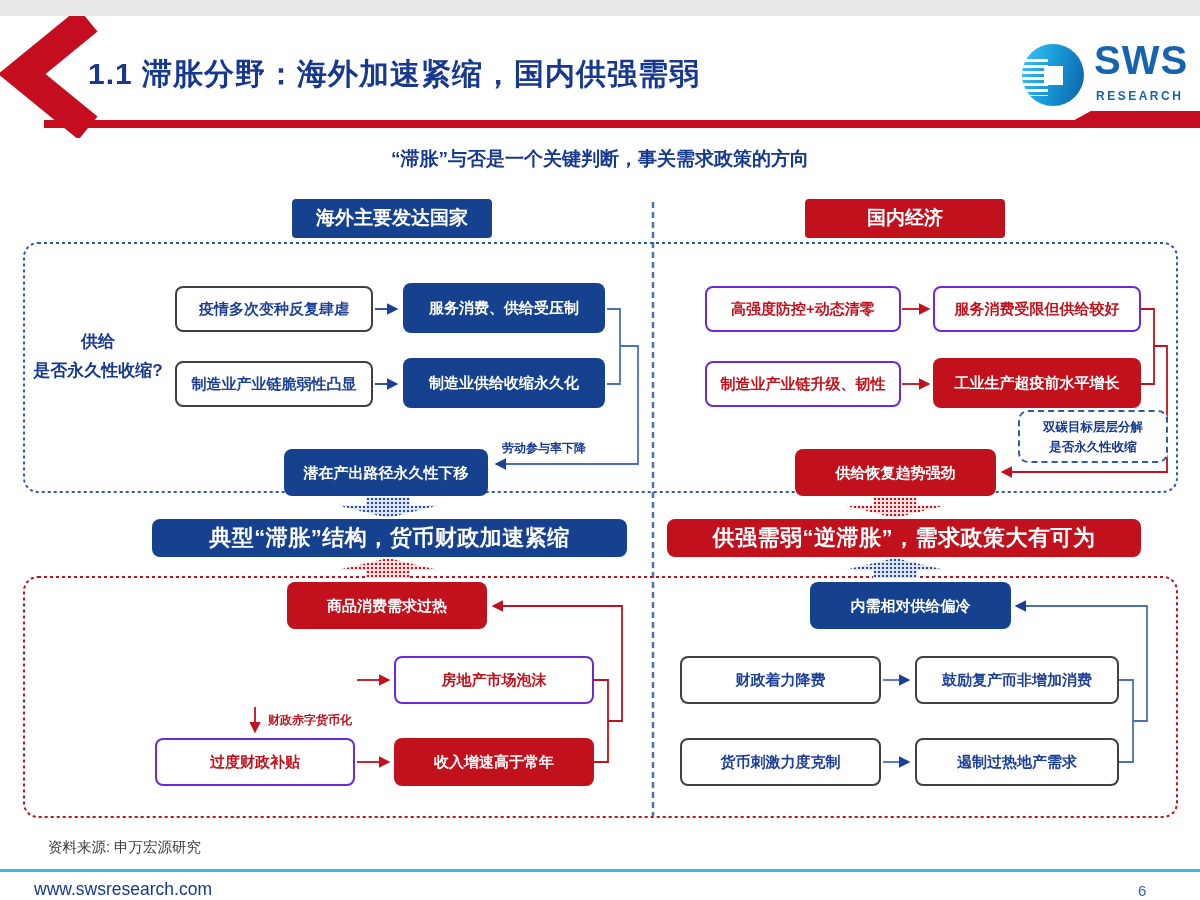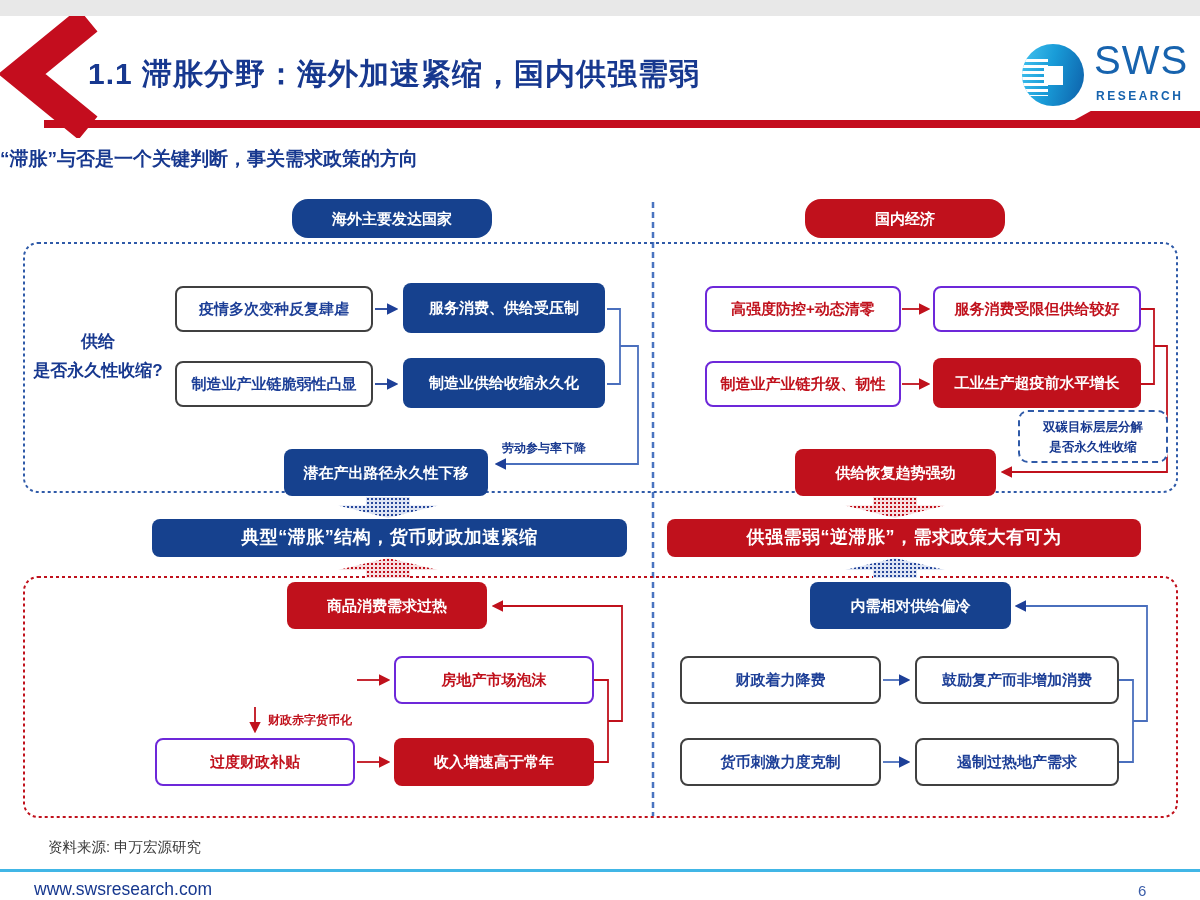--- a/index.html
+++ b/index.html
@@ -14,36 +14,36 @@
   .page-title { left:88px; top:38px; font-size:30px; font-weight:bold; color:#17388f; letter-spacing:1px; }
   .underline-bar { left:44px; top:104px; width:1156px; height:8px; background:#c40d1e; }
   .underline-riser { left:1060px; top:95px; width:140px; height:17px; background:#c40d1e;
     clip-path:polygon(22% 0,100% 0,100% 100%,0 100%); }
   .logo { left:1022px; top:26px; width:170px; height:70px; }
   .logo-circle { position:absolute; left:0; top:2px; width:62px; height:62px; border-radius:50%;
     background:linear-gradient(105deg,#45c4f0 0%,#199cd8 45%,#0d5fa9 100%); overflow:hidden; }
   .logo-stripes { position:absolute; left:0; top:12px; width:26px; height:40px;
     background:repeating-linear-gradient(to bottom,transparent 0 3px,#ffffff 3px 6px); }
   .logo-square { position:absolute; left:22px; top:22px; width:19px; height:19px; background:#ffffff; }
-  .logo-text { position:absolute; left:72px; top:-4px; font-size:40px; font-weight:normal; color:#1763ae; letter-spacing:1px; }
+  .logo-text { position:absolute; left:72px; top:-4px; font-size:40px; font-weight:bold; color:#1763ae; letter-spacing:1px; }
   .logo-sub  { position:absolute; left:74px; top:47px; font-size:12px; font-weight:bold; color:#1763ae; letter-spacing:2.5px; }
 
-  .subtitle { left:0; top:130px; width:1200px; text-align:left; font-size:19px; font-weight:bold; color:#17388f; }
+  .subtitle { left:0; top:130px; width:1200px; text-align:center; font-size:19px; font-weight:bold; color:#17388f; }
 
   
   .box { position:absolute; display:flex; align-items:center; justify-content:center;
     text-align:center; border-radius:8px; font-weight:bold; font-size:15px; line-height:1.3; padding:2px 6px; box-sizing:border-box; }
   .solid-blue { background:#16418e; color:#ffffff; }
   .solid-red  { background:#c0111c; color:#ffffff; }
   .outline-blue { background:#ffffff; border:2px solid #404040; color:#1d3f97; }
   .outline-red  { background:#ffffff; border:2px solid #6d28d9; color:#c0111c; }
   .dashed-blue  { background:#ffffff; border:2px dashed #2f5aa8; color:#17388f; border-radius:10px;
     font-size:12.5px; line-height:1.6; }
-  .pill { border-radius:16px; font-size:15px; }
-  .mid-band { border-radius:8px; font-size:18px; letter-spacing:0.5px;text-align:right; }
+  .pill { border-radius:4px; font-size:19px; }
+  .mid-band { border-radius:8px; font-size:22px; letter-spacing:0.5px;text-align:right; }
 
   .row-label { position:absolute; text-align:center; font-weight:bold; font-size:17px; line-height:1.7; }
   .row-label.blue { color:#17388f; }
   .row-label.red  { color:#c0111c; }
   .small-note { position:absolute; font-size:12px; font-weight:bold; }
   .small-note.blue { color:#17388f; }
   .small-note.red  { color:#c0111c; }
 
   
   .barrow { position:absolute; }

